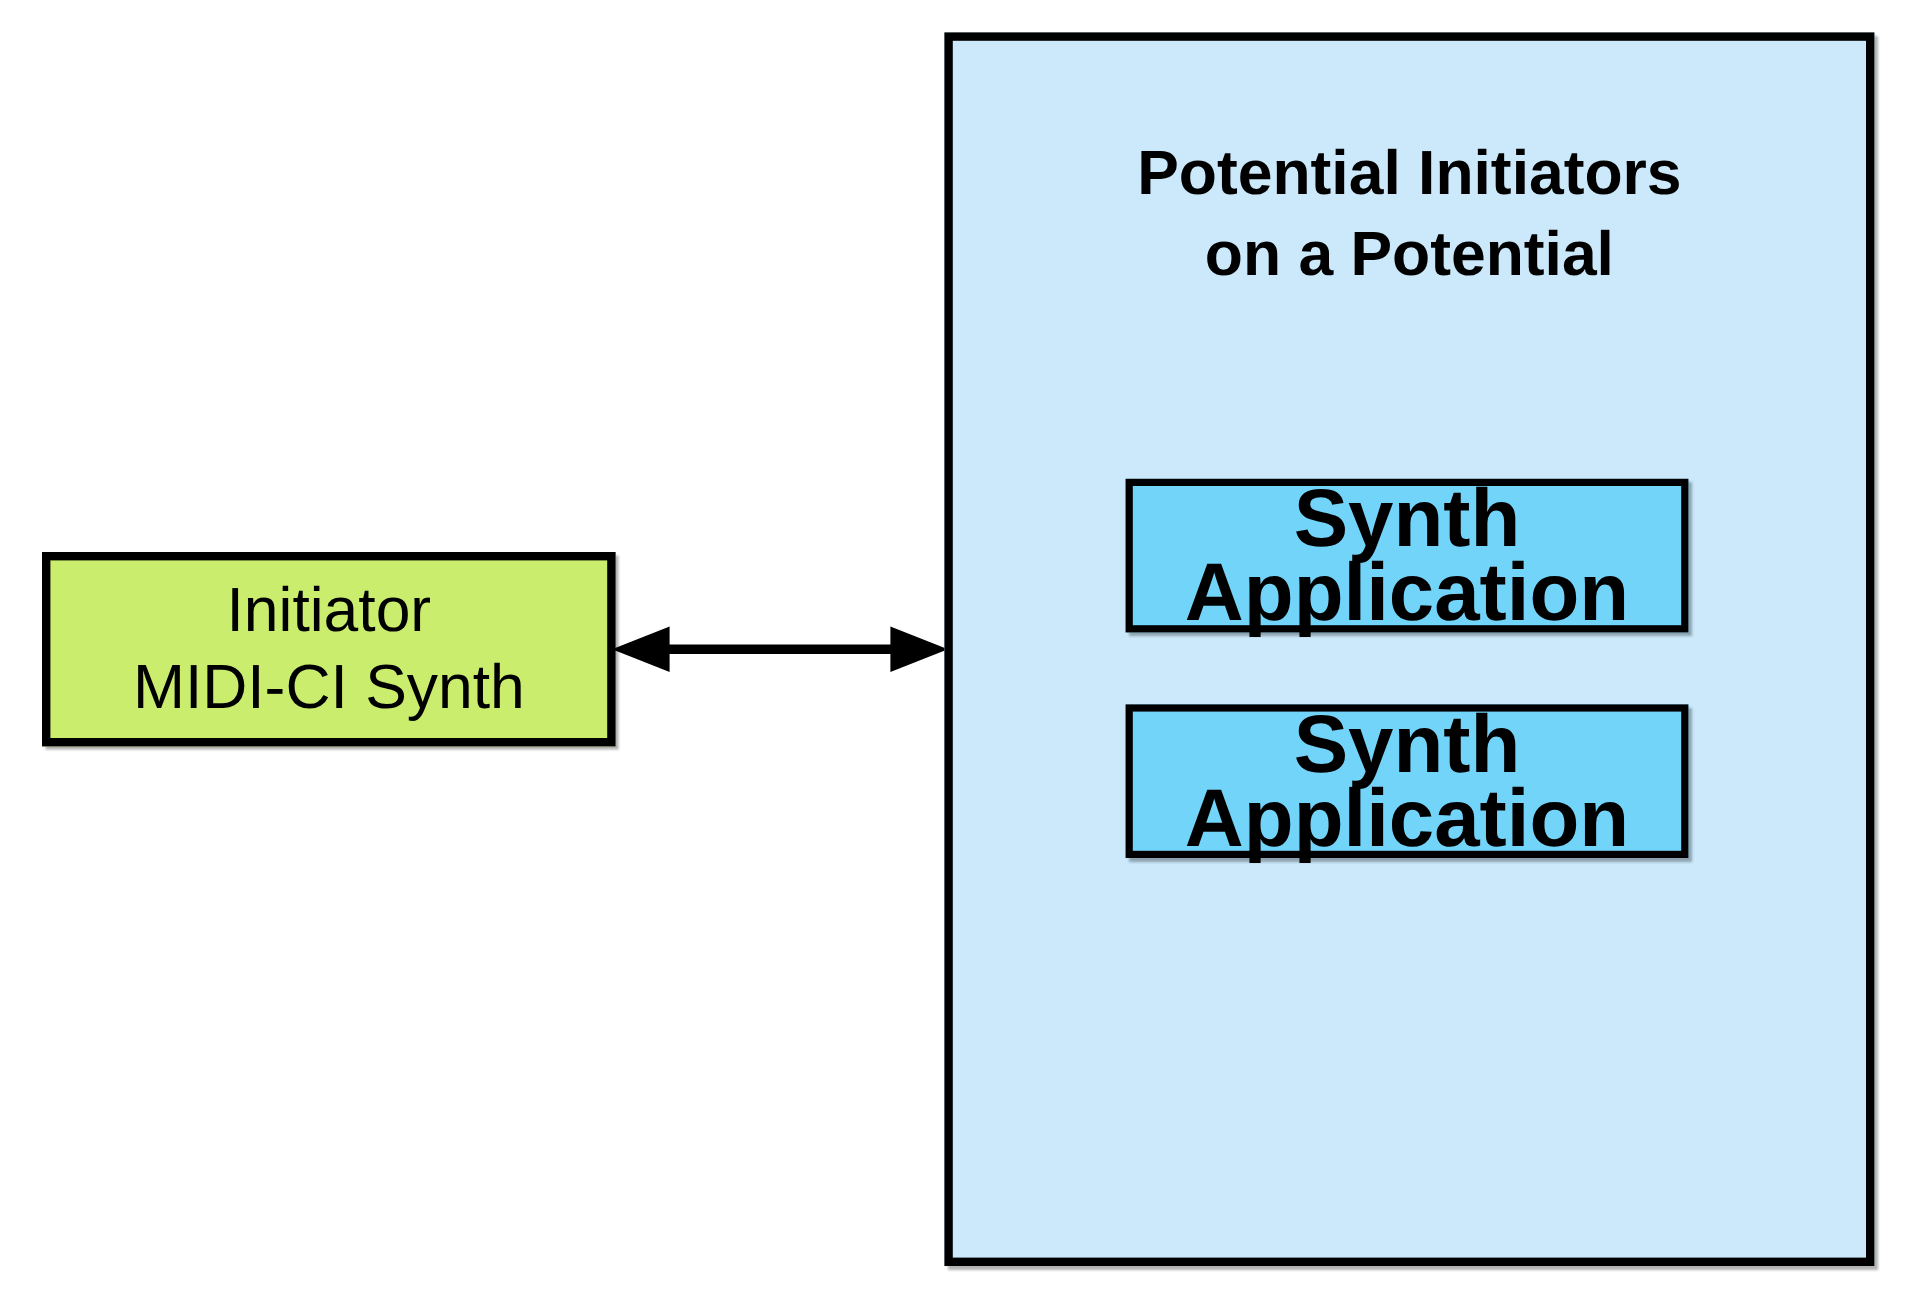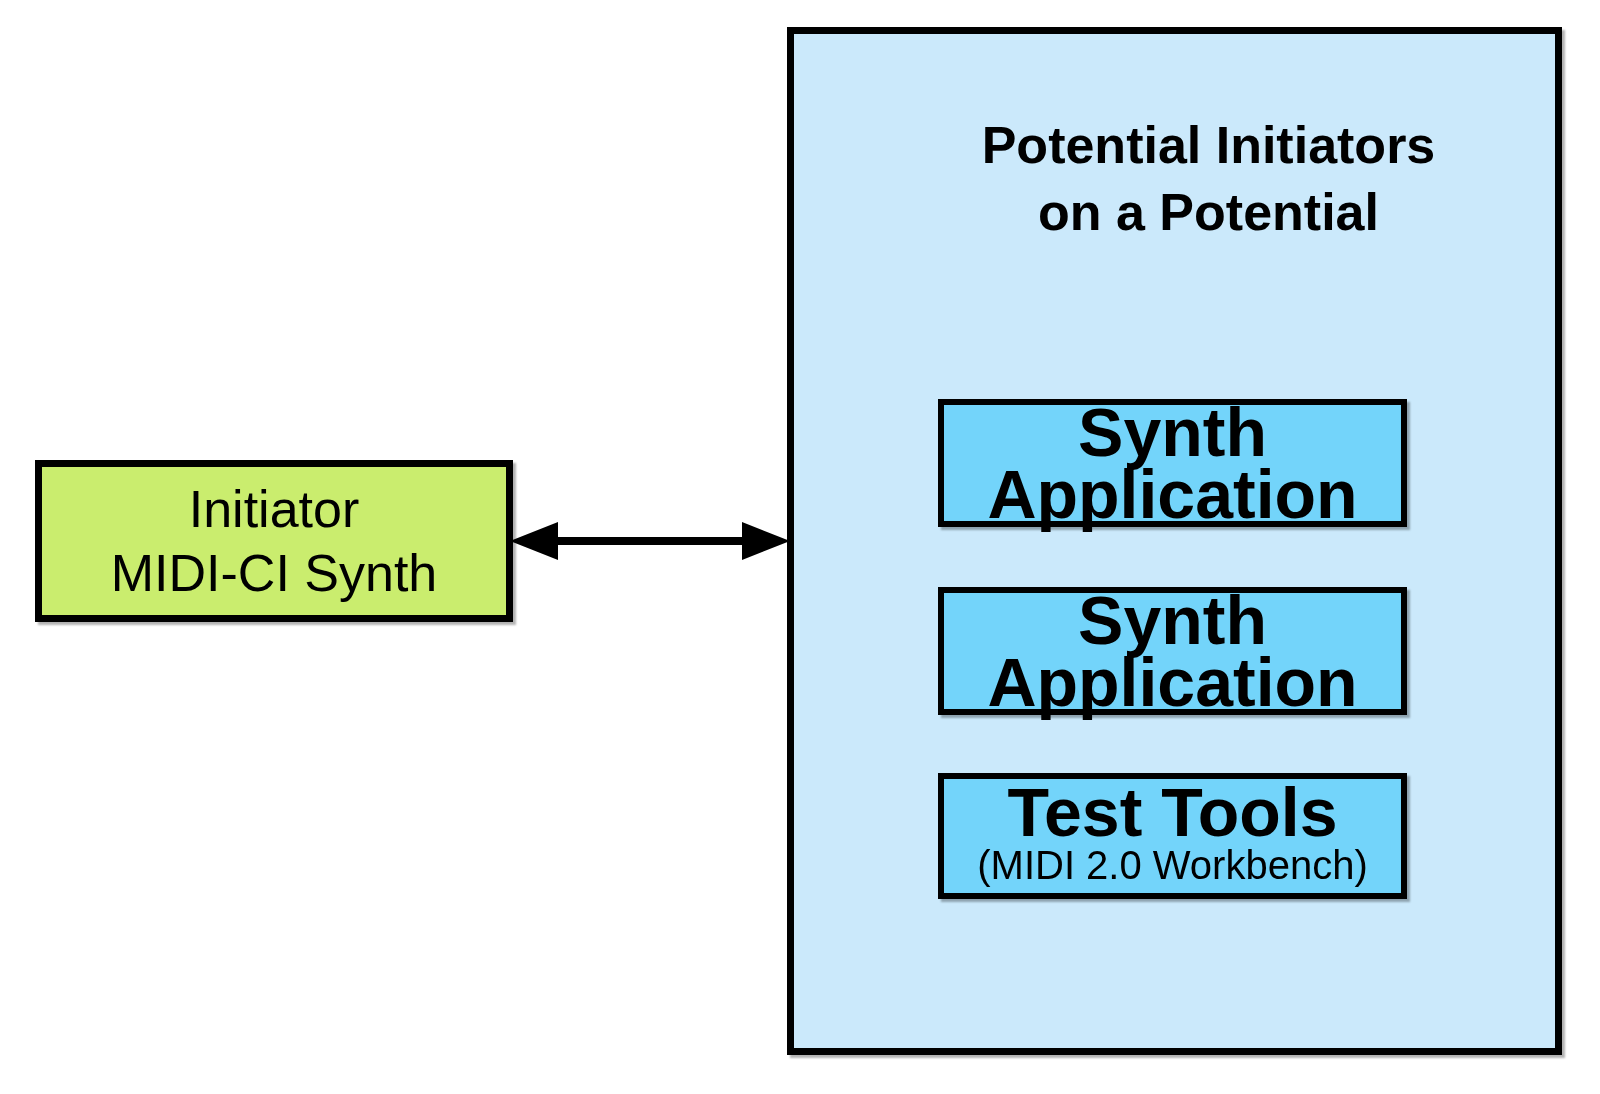--- a/index.html
+++ b/index.html
@@ -47,21 +47,20 @@
     height: 1028px;
     background: #cbe9fb;
     display: block;
   }
   .computer-title {
     position: absolute;
     left: 0;
     top: 78px;
     width: 100%;
     text-align: center;
-    padding-left: 34px;
   }
   .computer-title .line {
     font-size: 52px;
     font-weight: bold;
     line-height: 67px;
     white-space: nowrap;
   }
   .child-box {
     position: absolute;
     left: 144px;
@@ -123,19 +122,15 @@
     <div class="child-box child-1">
       <div class="big">Synth</div>
       <div class="big">Application</div>
     </div>
 
     <div class="child-box child-2">
       <div class="big">Synth</div>
       <div class="big">Application</div>
     </div>
 
-    <div class="child-box child-3">
-      <div class="big">Test Tools</div>
-      <div class="small">(MIDI 2.0 Workbench)</div>
-    </div>
   </div>
 
 </div>
 
 </body></html>

